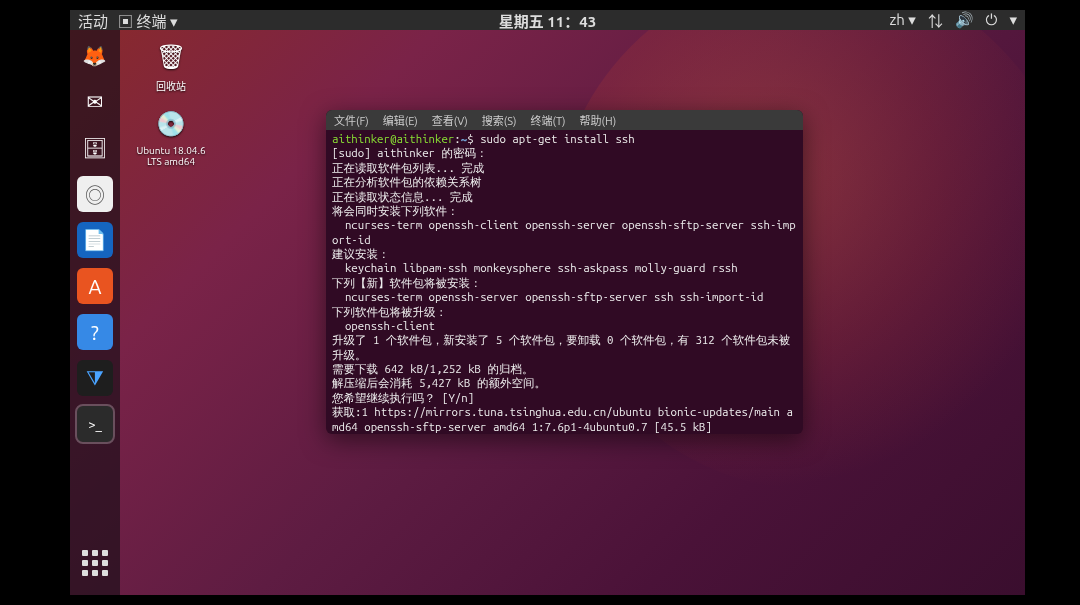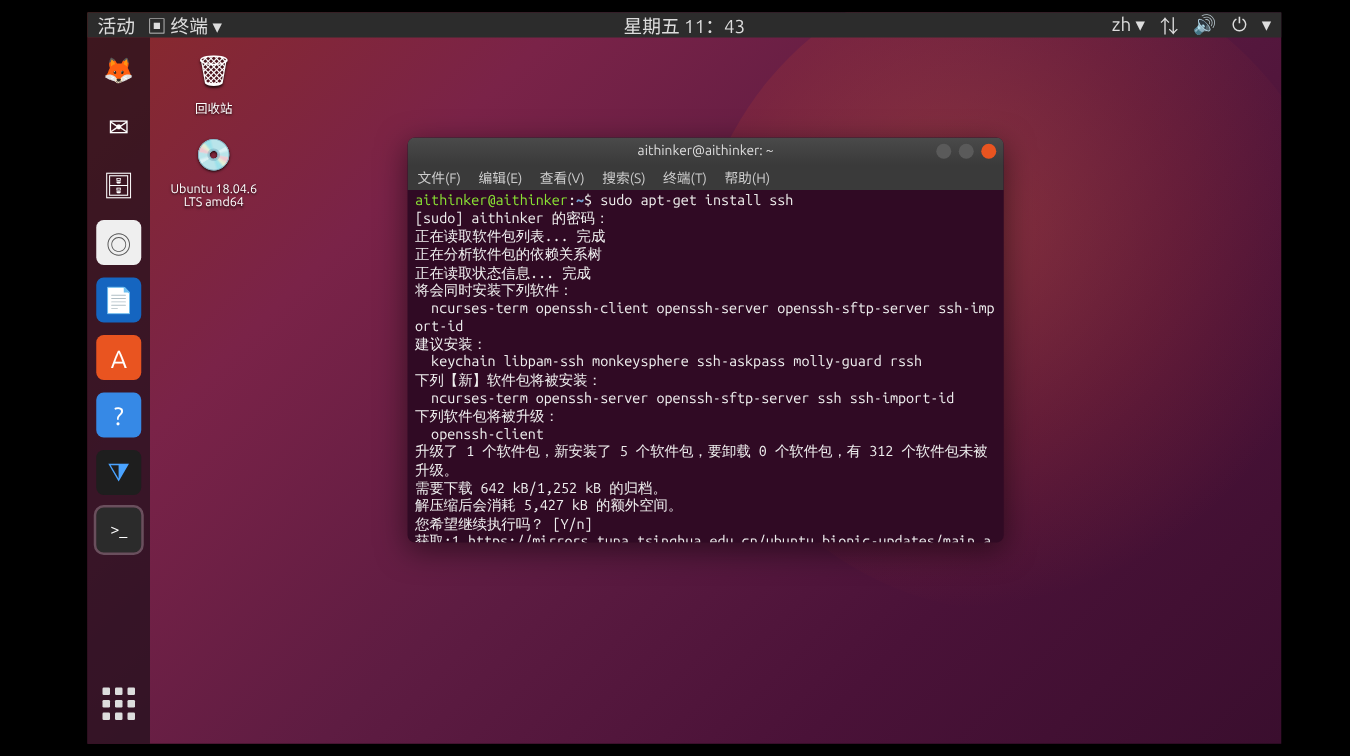--- a/index.html
+++ b/index.html
@@ -38,21 +38,21 @@
   width: 955px;
   height: 20px;
   background: #2c2c2c;
   color: #ddd;
   display: flex;
   align-items: center;
   font-size: 15px;
   padding: 0 8px;
 }
 .topbar-left, .topbar-center, .topbar-right { display: flex; align-items: center; gap: 10px; }
-.topbar-center { position: absolute; left: 50%; transform: translateX(-50%); }
+.topbar-center { position: absolute; left: 50%; transform: translateX(-50%); font-weight: bold; }
 .topbar-right { margin-left: auto; gap: 12px; }
 .topbar span { white-space: nowrap; }
 
 .dock {
   position: absolute;
   left: 70px;
   top: 30px;
   width: 50px;
   height: 565px;
   background: rgba(30,15,25,0.7);
@@ -237,28 +237,20 @@
     <div class="di-icon">🗑</div>
     <div>回收站</div>
   </div>
   <div class="desktop-item">
     <div class="di-icon">💿</div>
     <div>Ubuntu 18.04.6 LTS amd64</div>
   </div>
 </div>
 
 <div class="terminal">
-  <div class="term-titlebar">
-    <div class="term-title">aithinker@aithinker: ~</div>
-    <div class="term-buttons">
-      <div class="term-btn"></div>
-      <div class="term-btn"></div>
-      <div class="term-btn close"></div>
-    </div>
-  </div>
   <div class="term-menubar">
     <span>文件(F)</span>
     <span>编辑(E)</span>
     <span>查看(V)</span>
     <span>搜索(S)</span>
     <span>终端(T)</span>
     <span>帮助(H)</span>
   </div>
   <div class="term-body" id="termbody"><div><span class="green">aithinker@aithinker</span><span class="white">:</span><span class="blue">~</span><span class="white">$ </span><span class="white">sudo apt-get install ssh</span></div><div>[sudo] aithinker 的密码：</div><div>正在读取软件包列表... 完成</div><div>正在分析软件包的依赖关系树</div><div>正在读取状态信息... 完成</div><div>将会同时安装下列软件：</div><div>  ncurses-term openssh-client openssh-server openssh-sftp-server ssh-import-id</div><div>建议安装：</div><div>  keychain libpam-ssh monkeysphere ssh-askpass molly-guard rssh</div><div>下列【新】软件包将被安装：</div><div>  ncurses-term openssh-server openssh-sftp-server ssh ssh-import-id</div><div>下列软件包将被升级：</div><div>  openssh-client</div><div>升级了 1 个软件包，新安装了 5 个软件包，要卸载 0 个软件包，有 312 个软件包未被升级。</div><div>需要下载 642 kB/1,252 kB 的归档。</div><div>解压缩后会消耗 5,427 kB 的额外空间。</div><div>您希望继续执行吗？ [Y/n]</div><div>获取:1 https://mirrors.tuna.tsinghua.edu.cn/ubuntu bionic-updates/main amd64 openssh-sftp-server amd64 1:7.6p1-4ubuntu0.7 [45.5 kB]</div></div>
 </div>

